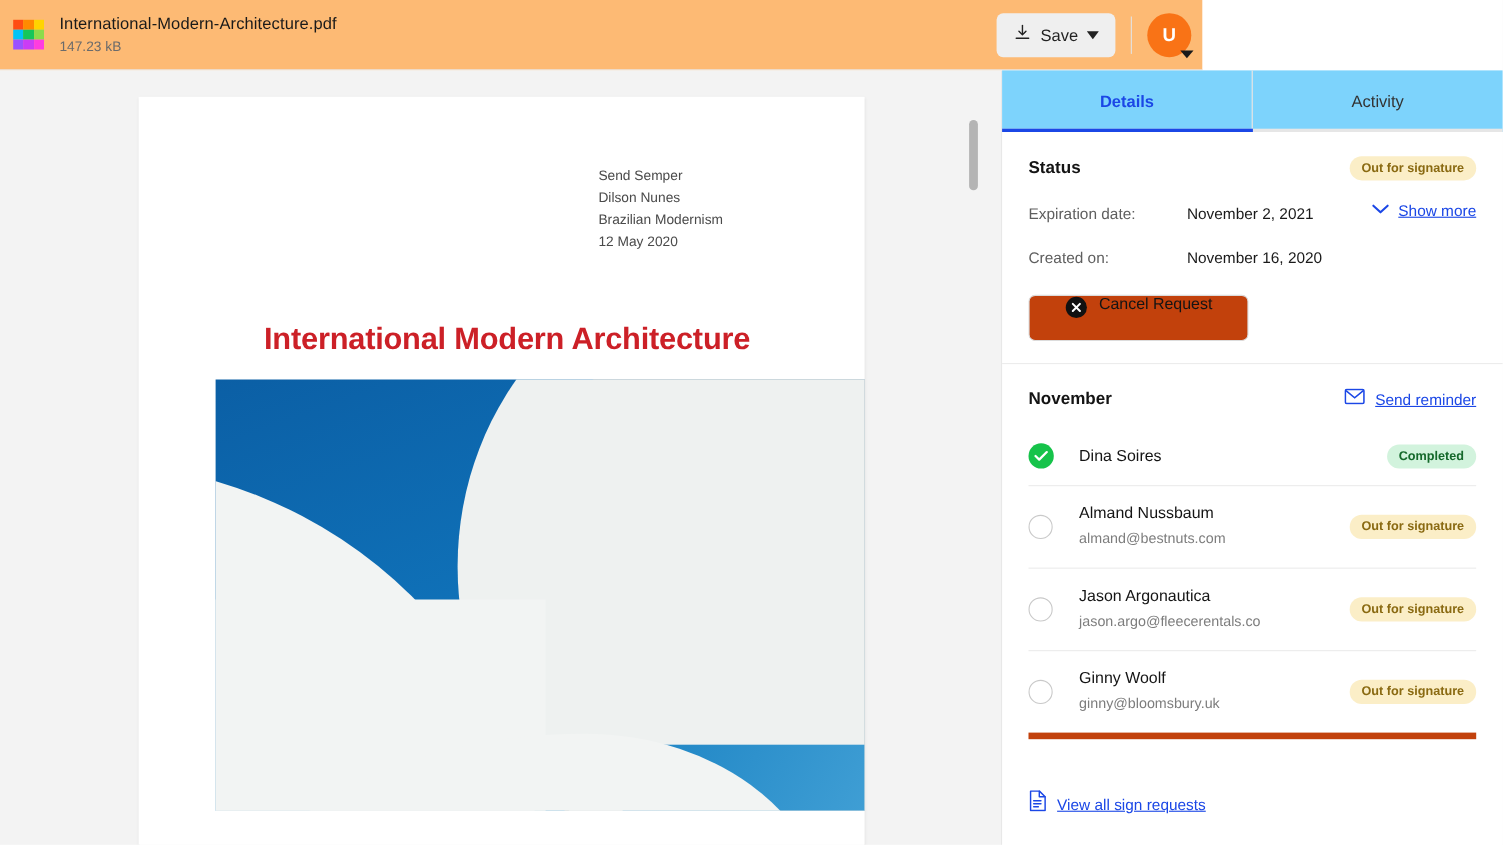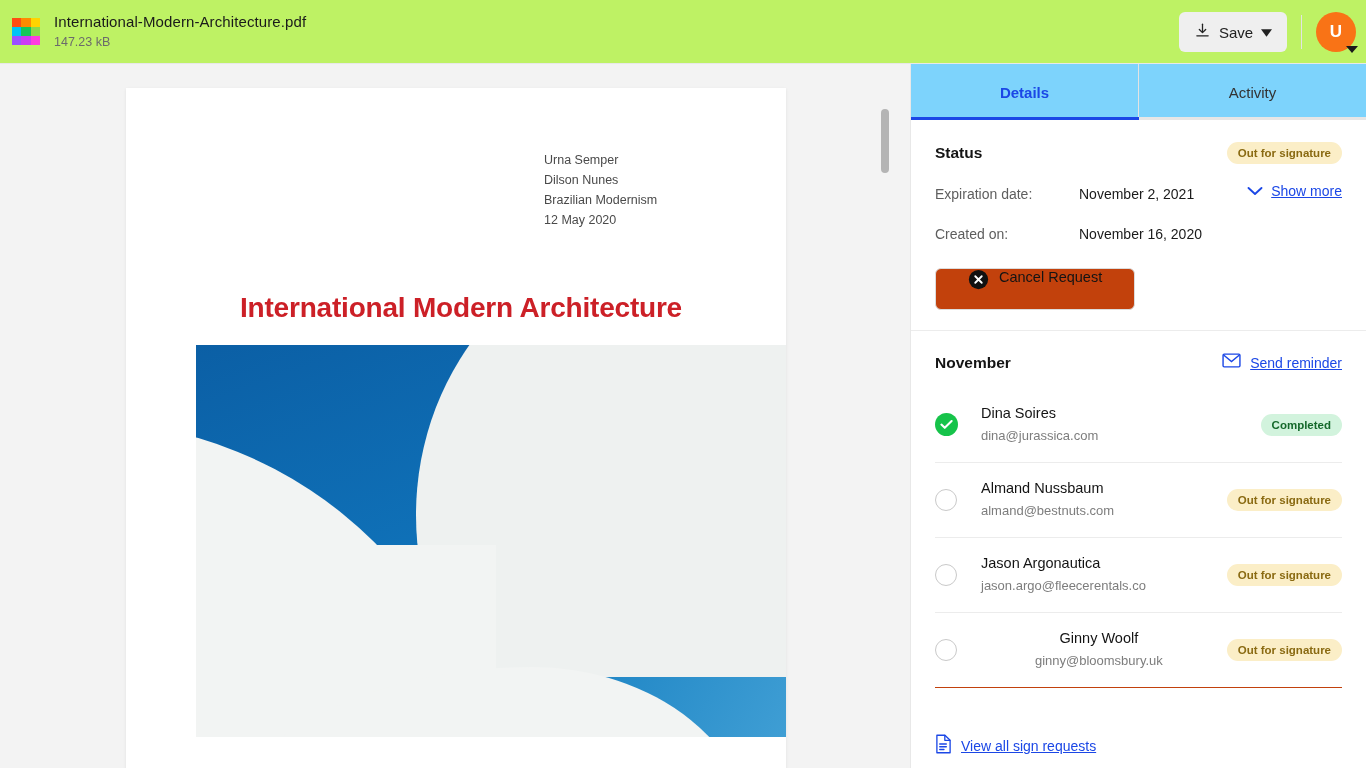--- a/index.html
+++ b/index.html
@@ -6,22 +6,22 @@
   html, body {
     width: 1366px; height: 768px;
     font-family: "Liberation Sans", sans-serif;
     background: #ffffff;
     overflow: hidden;
   }
 
   
   .topbar {
     position: absolute; top: 0; left: 0;
-    width: 1366px; height: 64px;
-    background: #bef264;
+    width: 1093px; height: 64px;
+    background: #fdba74;
     border-bottom: 1px solid #e8e8e8;
     display: flex; align-items: center;
   }
   .file-info { display: flex; align-items: center; padding-left: 12px; }
   .logo-grid {
     width: 28px; height: 28px;
     display: grid;
     grid-template-columns: repeat(3, 1fr);
     grid-template-rows: repeat(3, 1fr);
     flex: none;
@@ -203,21 +203,21 @@
     display: flex; align-items: center; gap: 9px; cursor: pointer;
   }
   .link-inline-text {
     font-size: 14px; color: #1b47e6; text-decoration: underline; text-align: center;
   }
 
   .signee {
     display: flex; align-items: center; padding: 14px 0 15px 0;
     border-bottom: 1px solid #ececec;
   }
-  .signee:last-of-type { border-bottom: 1px solid #c2410c; text-align: center; }
+  .signee:last-of-type { border-bottom: 6px solid #c2410c; }
   .signee-status-icon { width: 46px; flex: none; display: flex; align-items: center; }
   .circle-empty {
     width: 22px; height: 22px; border-radius: 50%;
     border: 1.6px solid #c9c9c9; background: #fff;
   }
   .circle-check {
     width: 23px; height: 23px; border-radius: 50%;
     background: #16c34a; display: flex; align-items: center; justify-content: center;
   }
   .signee-info { flex: 1; min-width: 0; }
@@ -269,21 +269,21 @@
     <div class="avatar-wrap">
       <div class="avatar">U</div>
       <span class="avatar-caret"></span>
     </div>
   </div>
 </div>
 
 <div class="viewer">
   <div class="page">
     <div class="doc-meta">
-      <div>Urna Semper</div>
+      <div>Send Semper</div>
       <div>Dilson Nunes</div>
       <div>Brazilian Modernism</div>
       <div>12 May 2020</div>
     </div>
     <div class="doc-title">International Modern Architecture</div>
     <div class="doc-photo">
       <span class="ph-tan-arc"></span>
       <span class="ph-white-arc"></span>
       <span class="ph-white-left"></span>
       <span class="ph-white-left2"></span>
@@ -357,21 +357,20 @@
     <div class="signee">
       <span class="signee-status-icon">
         <span class="circle-check">
           <svg width="13" height="11" viewBox="0 0 14 11" fill="none" stroke="#fff" stroke-width="2.2" stroke-linecap="round" stroke-linejoin="round">
               <path d="M1.5 5.6l3.6 3.5L12.5 1.7"></path>
             </svg>
         </span>
       </span>
       <span class="signee-info">
         <span class="signee-name" style="display:block">Dina Soires</span>
-        <span class="signee-email" style="display:block">dina@jurassica.com</span>
       </span>
       <span class="signee-badge badge badge-green">Completed</span>
     </div>
 
     <div class="signee">
       <span class="signee-status-icon">
         <span class="circle-empty"></span>
       </span>
       <span class="signee-info">
         <span class="signee-name" style="display:block">Almand Nussbaum</span>

